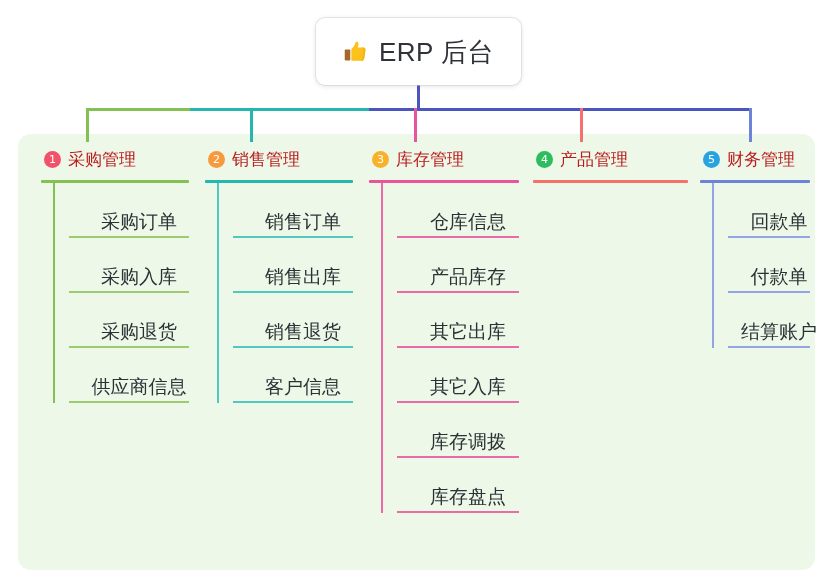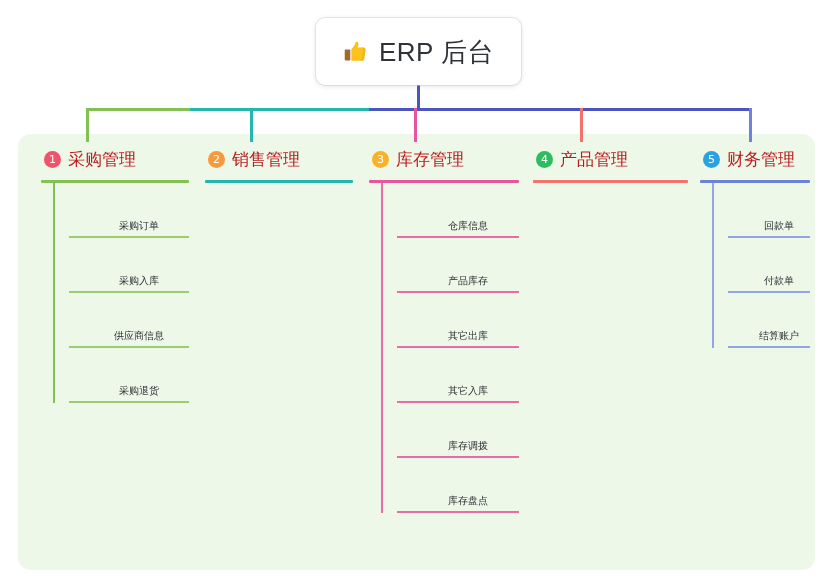--- a/index.html
+++ b/index.html
@@ -121,21 +121,21 @@
   }
   .leaf {
     position: relative;
     height: 55px;
     box-sizing: border-box;
     display: flex;
     align-items: flex-end;
     justify-content: center;
   }
   .leaf-label {
-    font-size: 10px;
+    font-size: 19px;
     color: #2c3136;
     white-space: nowrap;
     line-height: 1;
     padding-bottom: 7px;
     margin-left: 20px;
   }
   .leaf-rule {
     position: absolute;
     left: 0;
     right: 0;
@@ -181,36 +181,55 @@
     <div class="spine" style="background:#85c055;"></div>
     <div class="leaf">
       <span class="leaf-label">采购订单</span>
       <div class="leaf-rule" style="background:#9ccc6f;"></div>
     </div>
     <div class="leaf">
       <span class="leaf-label">采购入库</span>
       <div class="leaf-rule" style="background:#9ccc6f;"></div>
     </div>
     <div class="leaf">
+      <span class="leaf-label">采购退货</span>
+      <div class="leaf-rule" style="background:#9ccc6f;"></div>
+    </div>
+    <div class="leaf">
       <span class="leaf-label">供应商信息</span>
-      <div class="leaf-rule" style="background:#9ccc6f;"></div>
-    </div>
-    <div class="leaf">
-      <span class="leaf-label">采购退货</span>
       <div class="leaf-rule" style="background:#9ccc6f;"></div>
     </div>
   </div>
 </div>
 
 <div class="column" style="left:205px; top:146px; width:148px;">
   <div class="col-head">
     <span class="badge" style="background: rgb(247, 154, 62);">2</span>
     <span class="col-title">销售管理</span>
   </div>
   <div class="head-rule" style="background:#25b7ae;"></div>
+  <div class="leaf-wrap">
+    <div class="spine" style="background:#52c9c0;"></div>
+    <div class="leaf">
+      <span class="leaf-label">销售订单</span>
+      <div class="leaf-rule" style="background:#52c9c0;"></div>
+    </div>
+    <div class="leaf">
+      <span class="leaf-label">销售出库</span>
+      <div class="leaf-rule" style="background:#52c9c0;"></div>
+    </div>
+    <div class="leaf">
+      <span class="leaf-label">销售退货</span>
+      <div class="leaf-rule" style="background:#52c9c0;"></div>
+    </div>
+    <div class="leaf">
+      <span class="leaf-label">客户信息</span>
+      <div class="leaf-rule" style="background:#52c9c0;"></div>
+    </div>
+  </div>
 </div>
 
 <div class="column" style="left:369px; top:146px; width:150px;">
   <div class="col-head">
     <span class="badge" style="background: rgb(248, 178, 41);">3</span>
     <span class="col-title">库存管理</span>
   </div>
   <div class="head-rule" style="background:#e8559c;"></div>
   <div class="leaf-wrap">
     <div class="spine" style="background:#ea6ba8;"></div>

